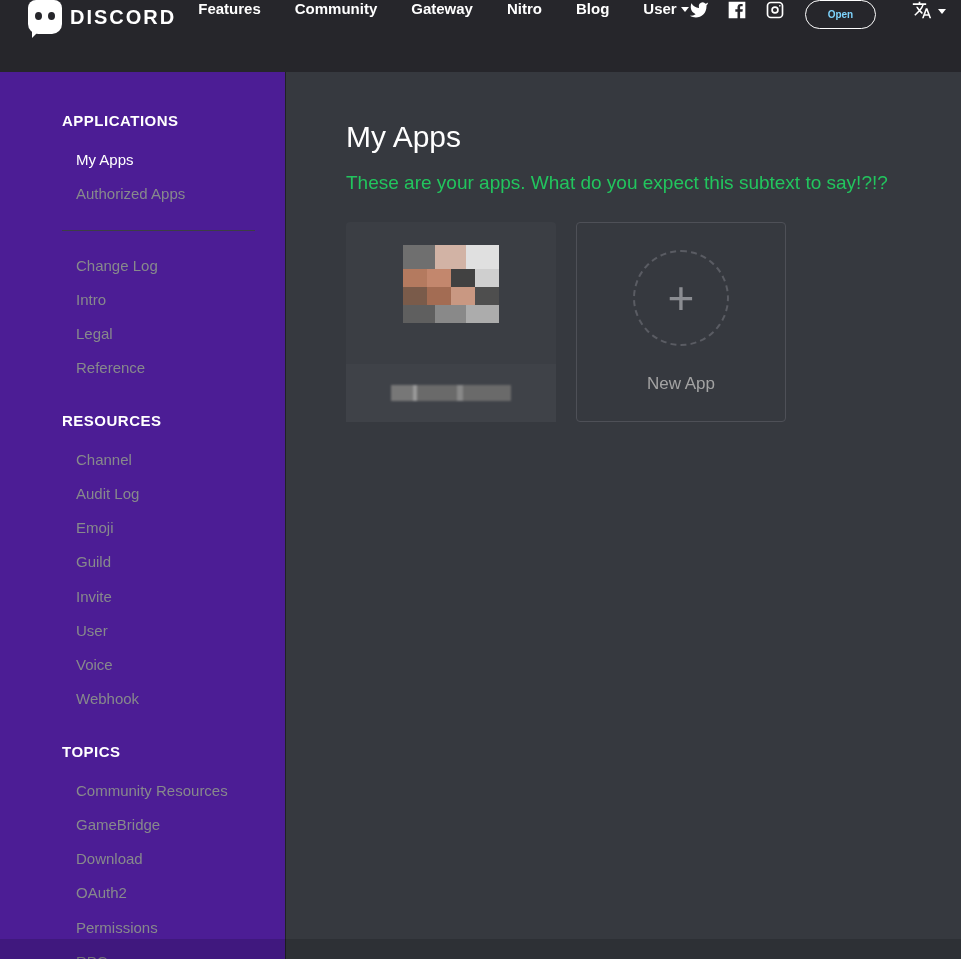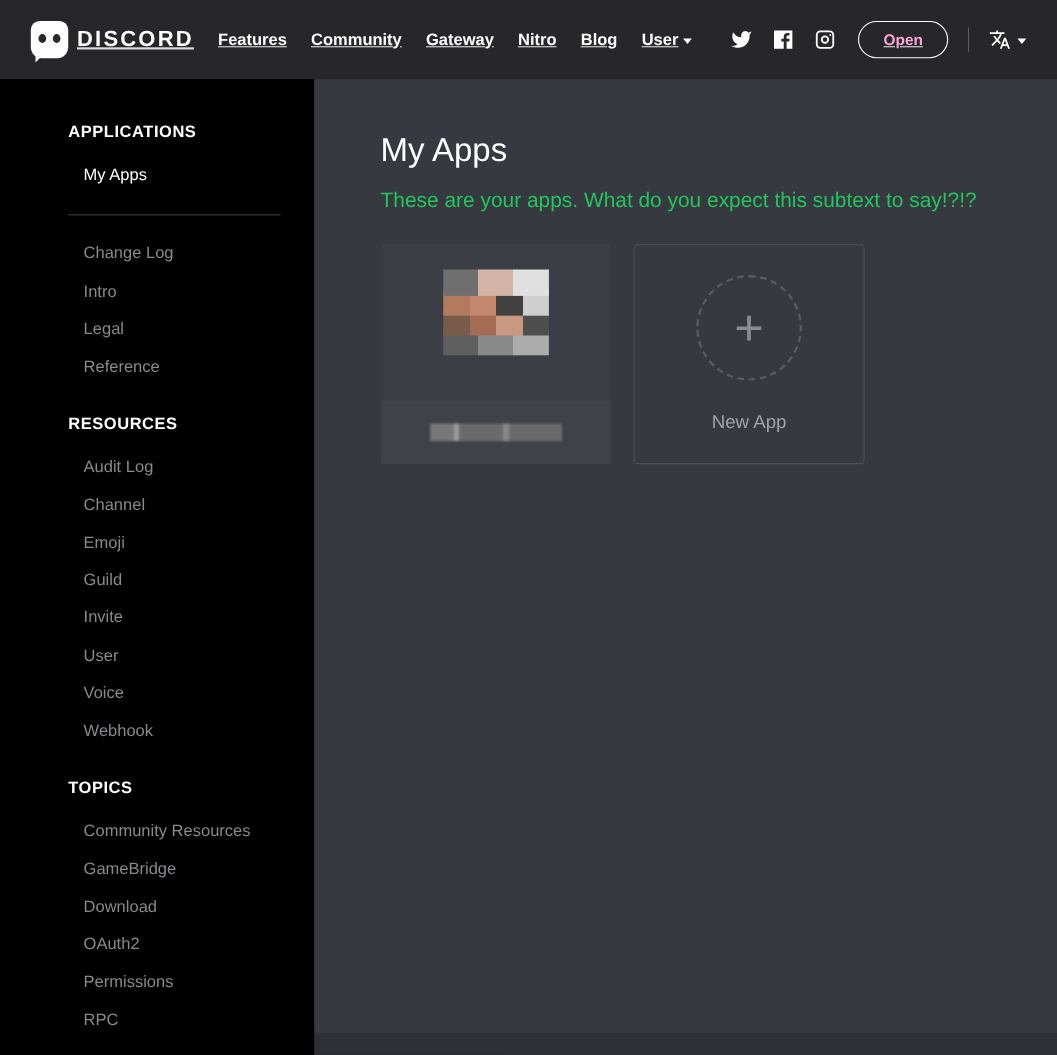--- a/index.html
+++ b/index.html
@@ -9,23 +9,22 @@
     background: #2f3136;
     color: #dcddde;
   }
 
   
   .topnav {
     height: 72px;
     width: 100%;
     background: #26262b;
     display: flex;
-    align-items: center;
+    align-items: flex-start;
     padding: 0 28px;
-    text-decoration: underline;
   }
   .logo {
     display: flex;
     align-items: center;
     gap: 8px;
     margin-right: 22px;
   }
   .logo-icon {
     width: 34px; height: 34px;
     background: #fff;
@@ -51,21 +50,21 @@
   }
   .logo-word {
     font-size: 20px;
     font-weight: 800;
     letter-spacing: 2px;
     color: #fff;
   }
   .nav-links {
     display: flex;
     align-items: center;
-    gap: 22px;
+    gap: 34px;
   }
   .nav-link {
     font-size: 15px;
     font-weight: 600;
     color: #fff;
     cursor: pointer;
     display: flex;
     align-items: center;
     gap: 4px;
   }
@@ -79,25 +78,25 @@
   .nav-spacer { flex: 1; }
   .social {
     display: flex;
     align-items: center;
     gap: 18px;
     margin-right: 20px;
   }
   .social svg { width: 20px; height: 20px; fill: #fff; cursor: pointer; }
   .open-btn {
     border: 1px solid #fff;
-    color: #f9a8d4;
+    color: #7dd3fc;
     background: transparent;
     border-radius: 20px;
     padding: 8px 22px;
-    font-size: 14px;
+    font-size: 10px;
     font-weight: 600;
     cursor: pointer;
   }
   .nav-divider {
     width: 1px; height: 22px;
     background: rgba(255,255,255,0.25);
     margin: 0 18px;
   }
   .lang-switch {
     display: flex;
@@ -108,21 +107,21 @@
   .lang-switch svg { width: 20px; height: 20px; fill: #fff; }
 
   
   .shell {
     display: flex;
     height: calc(959px - 72px);
     width: 100%;
   }
   .sidebar {
     width: 286px;
-    background: #000000;
+    background: #4c1d95;
     padding: 40px 0 20px 0;
     overflow-y: auto;
     border-right: 1px solid #202225;
   }
   .sidebar::-webkit-scrollbar { width: 10px; }
   .sidebar::-webkit-scrollbar-track { background: #2f3136; }
   .sidebar::-webkit-scrollbar-thumb { background: #1b1c1f; border-radius: 5px; }
 
   .side-section-title {
     padding: 0 30px 0 62px;
@@ -287,28 +286,29 @@
       </svg>
     <span class="chev-down"></span>
   </div>
 </div>
 
 <div class="shell">
 
   <div class="sidebar" id="sidebar">
       <div class="side-section-title first">APPLICATIONS</div>
       <div class="side-item active">My Apps</div>
+      <div class="side-item">Authorized Apps</div>
       <div class="side-divider"></div>
       <div class="side-item">Change Log</div>
       <div class="side-item">Intro</div>
       <div class="side-item">Legal</div>
       <div class="side-item">Reference</div>
       <div class="side-section-title">RESOURCES</div>
+      <div class="side-item">Channel</div>
       <div class="side-item">Audit Log</div>
-      <div class="side-item">Channel</div>
       <div class="side-item">Emoji</div>
       <div class="side-item">Guild</div>
       <div class="side-item">Invite</div>
       <div class="side-item">User</div>
       <div class="side-item">Voice</div>
       <div class="side-item">Webhook</div>
       <div class="side-section-title">TOPICS</div>
       <div class="side-item">Community Resources</div>
       <div class="side-item">GameBridge</div>
       <div class="side-item">Download</div>

